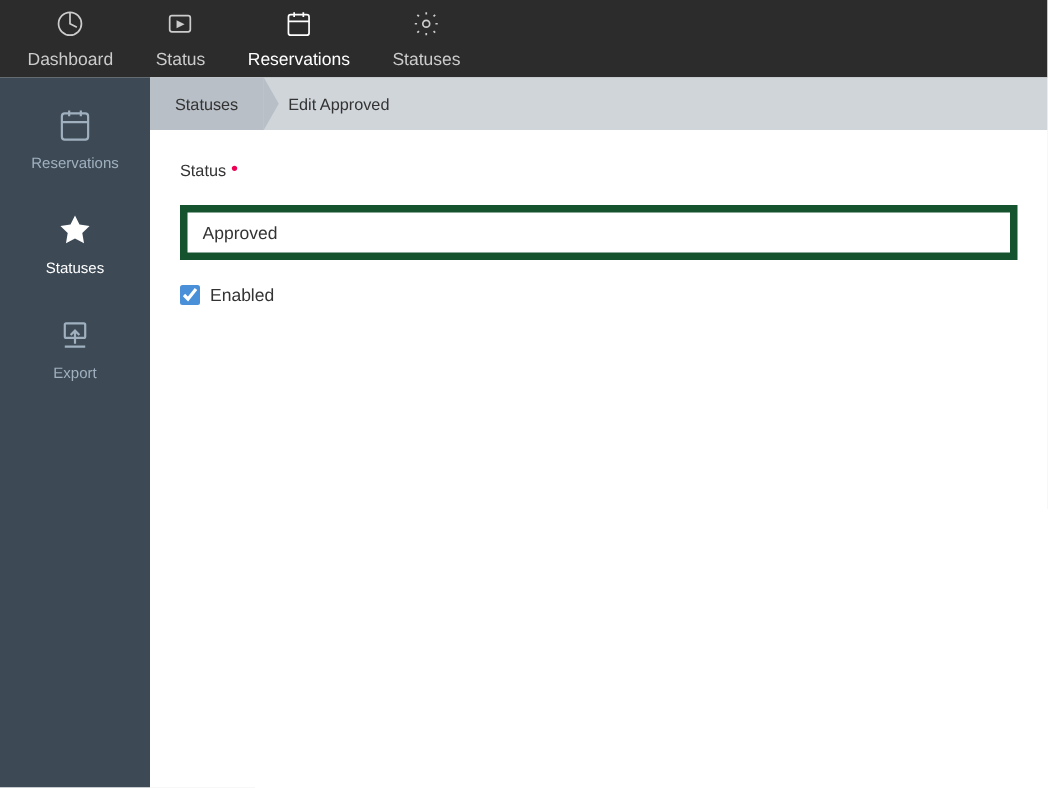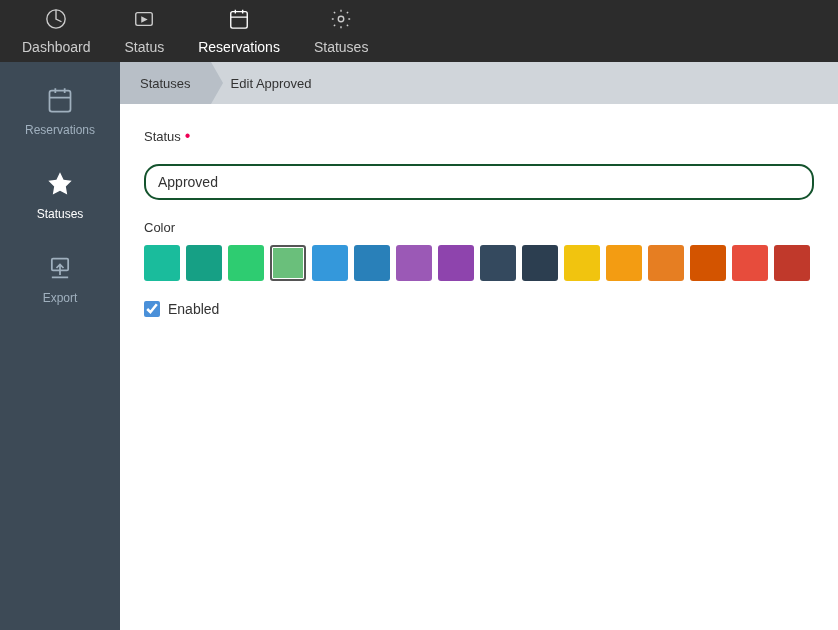--- a/index.html
+++ b/index.html
@@ -130,22 +130,22 @@
       gap: 4px;
     }
     .required-dot {
       color: #e05;
       font-size: 16px;
       line-height: 1;
     }
     .status-input {
       width: 100%;
       padding: 8px 12px;
-      border: 2px solid #14532d;
-      border-radius: 15px;
+      border: 6px solid #14532d;
+      border-radius: 0;
       font-size: 14px;
       color: #333;
       outline: none;
     }
 
     
     .color-label {
       font-size: 13px;
       color: #333;
       margin-bottom: 10px;
@@ -271,43 +271,20 @@
     <div class="form-area">
 
       <div class="field-group">
         <div class="field-label">
           <span>Status</span>
           <span class="required-dot">•</span>
         </div>
         <input type="text" class="status-input" value="Approved" style="">
       </div>
 
-      <div class="field-group">
-        <div class="color-label">
-          <span>Color</span>
-        </div>
-        <div class="color-swatches" id="color-swatches-container">
-        <div class="color-swatch" title="#1abc9c" style="background-color: rgb(26, 188, 156);"></div>
-            <div class="color-swatch" title="#16a085" style="background-color: rgb(22, 160, 133);"></div>
-            <div class="color-swatch" title="#2ecc71" style="background-color: rgb(46, 204, 113);"></div>
-            <div class="color-swatch selected" title="#6abf7b" style="background-color: rgb(106, 191, 123);"></div>
-            <div class="color-swatch" title="#3498db" style="background-color: rgb(52, 152, 219);"></div>
-            <div class="color-swatch" title="#2980b9" style="background-color: rgb(41, 128, 185);"></div>
-            <div class="color-swatch" title="#9b59b6" style="background-color: rgb(155, 89, 182);"></div>
-            <div class="color-swatch" title="#8e44ad" style="background-color: rgb(142, 68, 173);"></div>
-            <div class="color-swatch" title="#34495e" style="background-color: rgb(52, 73, 94);"></div>
-            <div class="color-swatch" title="#2c3e50" style="background-color: rgb(44, 62, 80);"></div>
-            <div class="color-swatch" title="#f1c40f" style="background-color: rgb(241, 196, 15);"></div>
-            <div class="color-swatch" title="#f39c12" style="background-color: rgb(243, 156, 18);"></div>
-            <div class="color-swatch" title="#e67e22" style="background-color: rgb(230, 126, 34);"></div>
-            <div class="color-swatch" title="#d35400" style="background-color: rgb(211, 84, 0);"></div>
-            <div class="color-swatch" title="#e74c3c" style="background-color: rgb(231, 76, 60);"></div>
-            <div class="color-swatch" title="#c0392b" style="background-color: rgb(192, 57, 43);"></div>
-          </div>
-      </div>
 
       <div class="checkbox-group">
         <input type="checkbox" id="enabled-checkbox" checked="" style="">
         <label for="enabled-checkbox" class="checkbox-label">Enabled</label>
       </div>
 
     </div>
   </div>
 </div>
 

